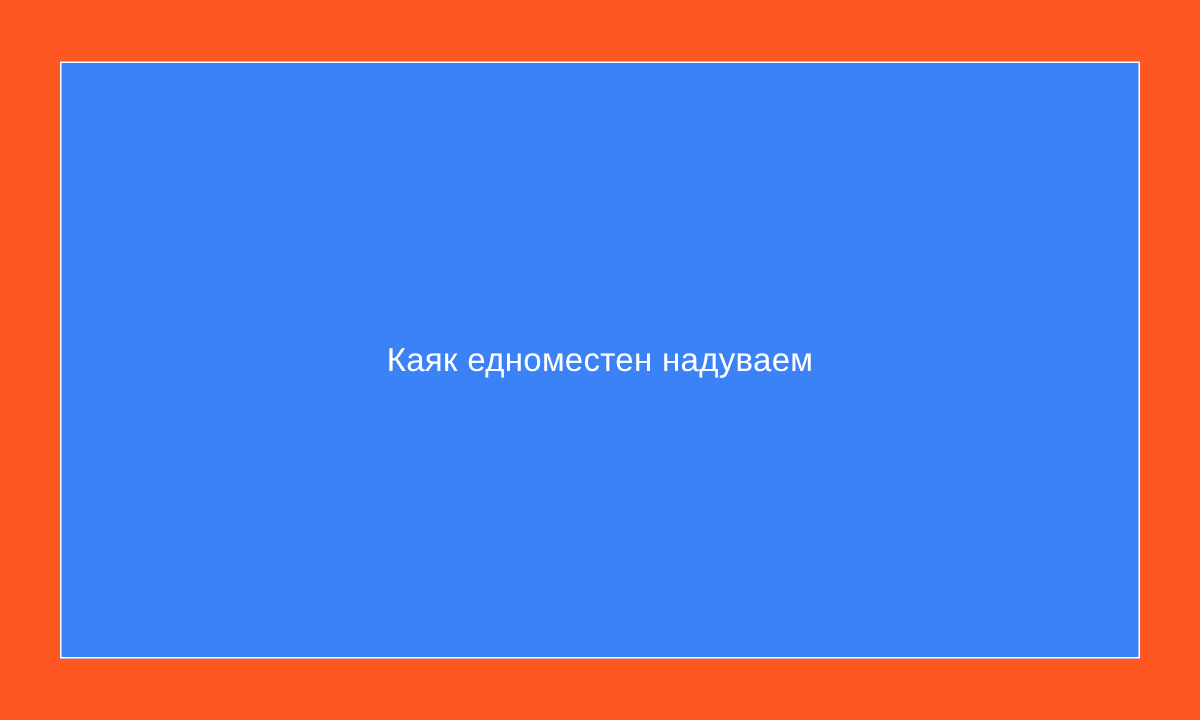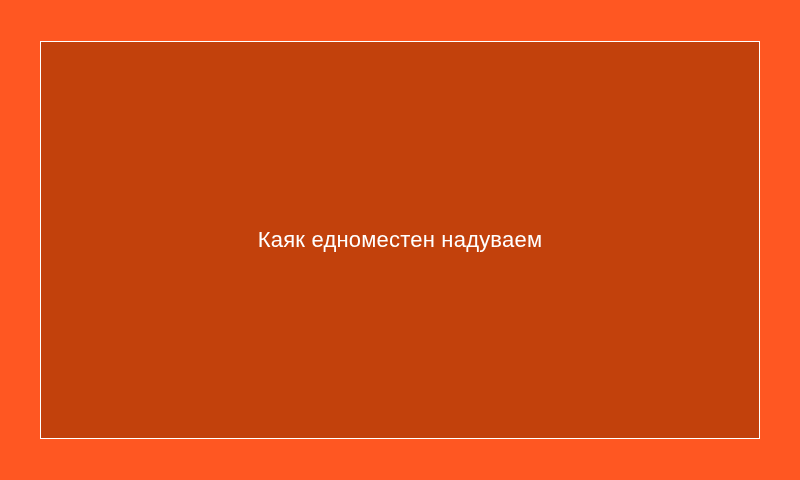--- a/index.html
+++ b/index.html
@@ -23,21 +23,21 @@
   }
 
   #framed-panel {
     position: absolute;
     left: 40px;
     top: 41px;
     width: 720px;
     height: 398px;
     box-sizing: border-box;
     border: 1px solid #ffffff;
-    background: #c2410c;
+    background: #3b82f6;
     display: flex;
     align-items: center;
     justify-content: center;
   }
 
   #caption-text {
     color: #ffffff;
     font-family: "Liberation Sans", sans-serif;
     font-size: 22px;
     font-weight: 400;

